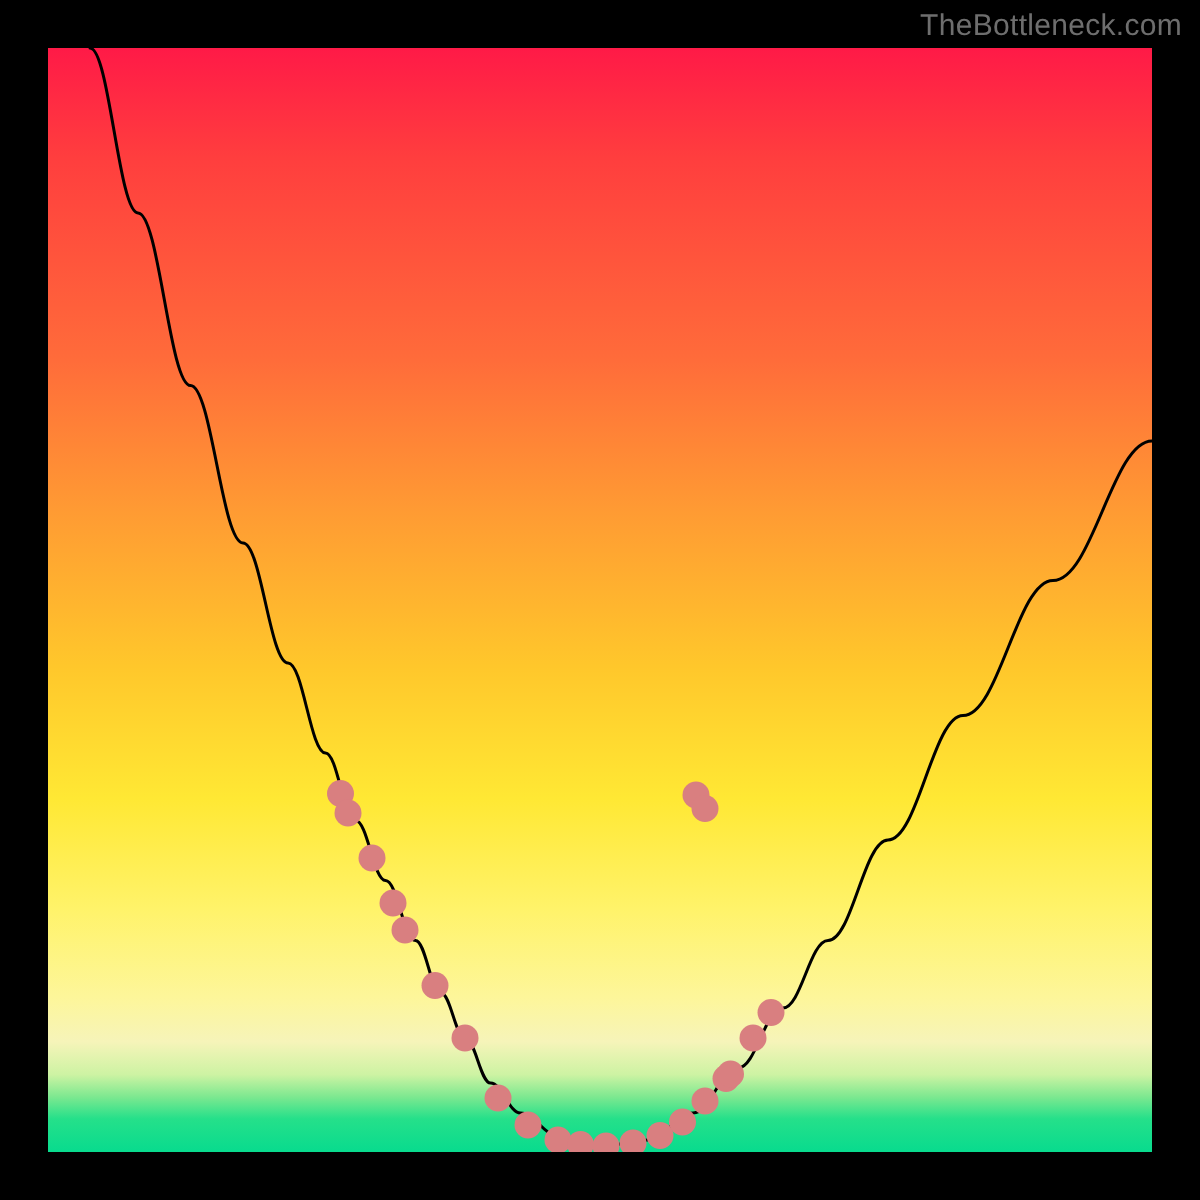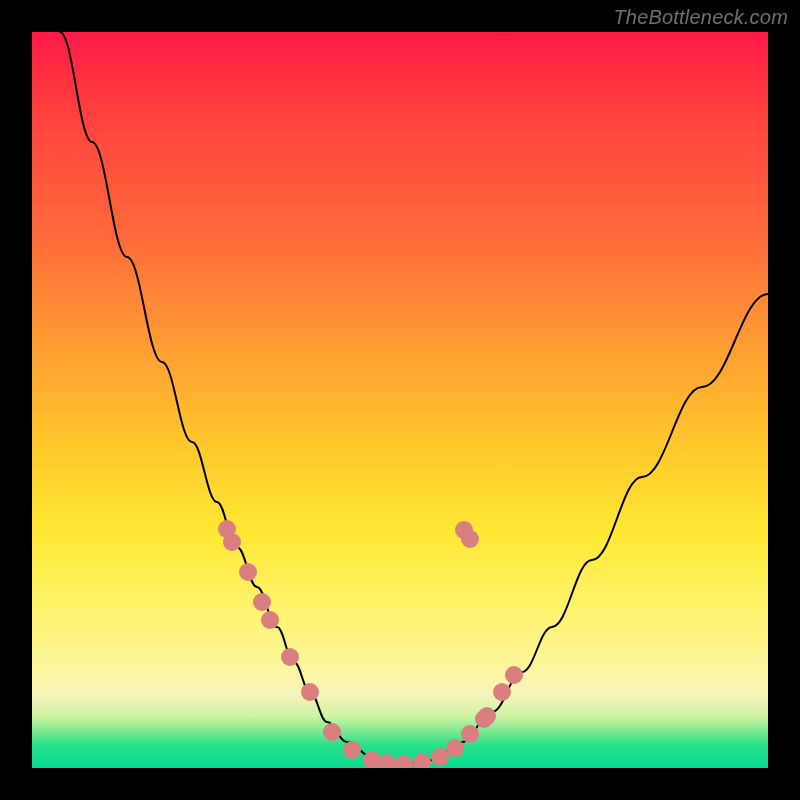--- a/index.html
+++ b/index.html
@@ -58,21 +58,20 @@
   }
   .watermark {
     position: absolute;
     top: 6px;
     right: 12px;
     color: #6e6e6e;
     font-size: 20px;
     letter-spacing: 0.2px;
     font-weight: 500;
     user-select: none;
-    font-style: italic;
   }
 </style>
 </head>
 <body>
 
 <div class="watermark">TheBottleneck.com</div>
 
 <div class="frame">
   <div class="gradient-bg"></div>
   <svg class="svg-layer" viewBox="0 0 736 736" preserveAspectRatio="none">

